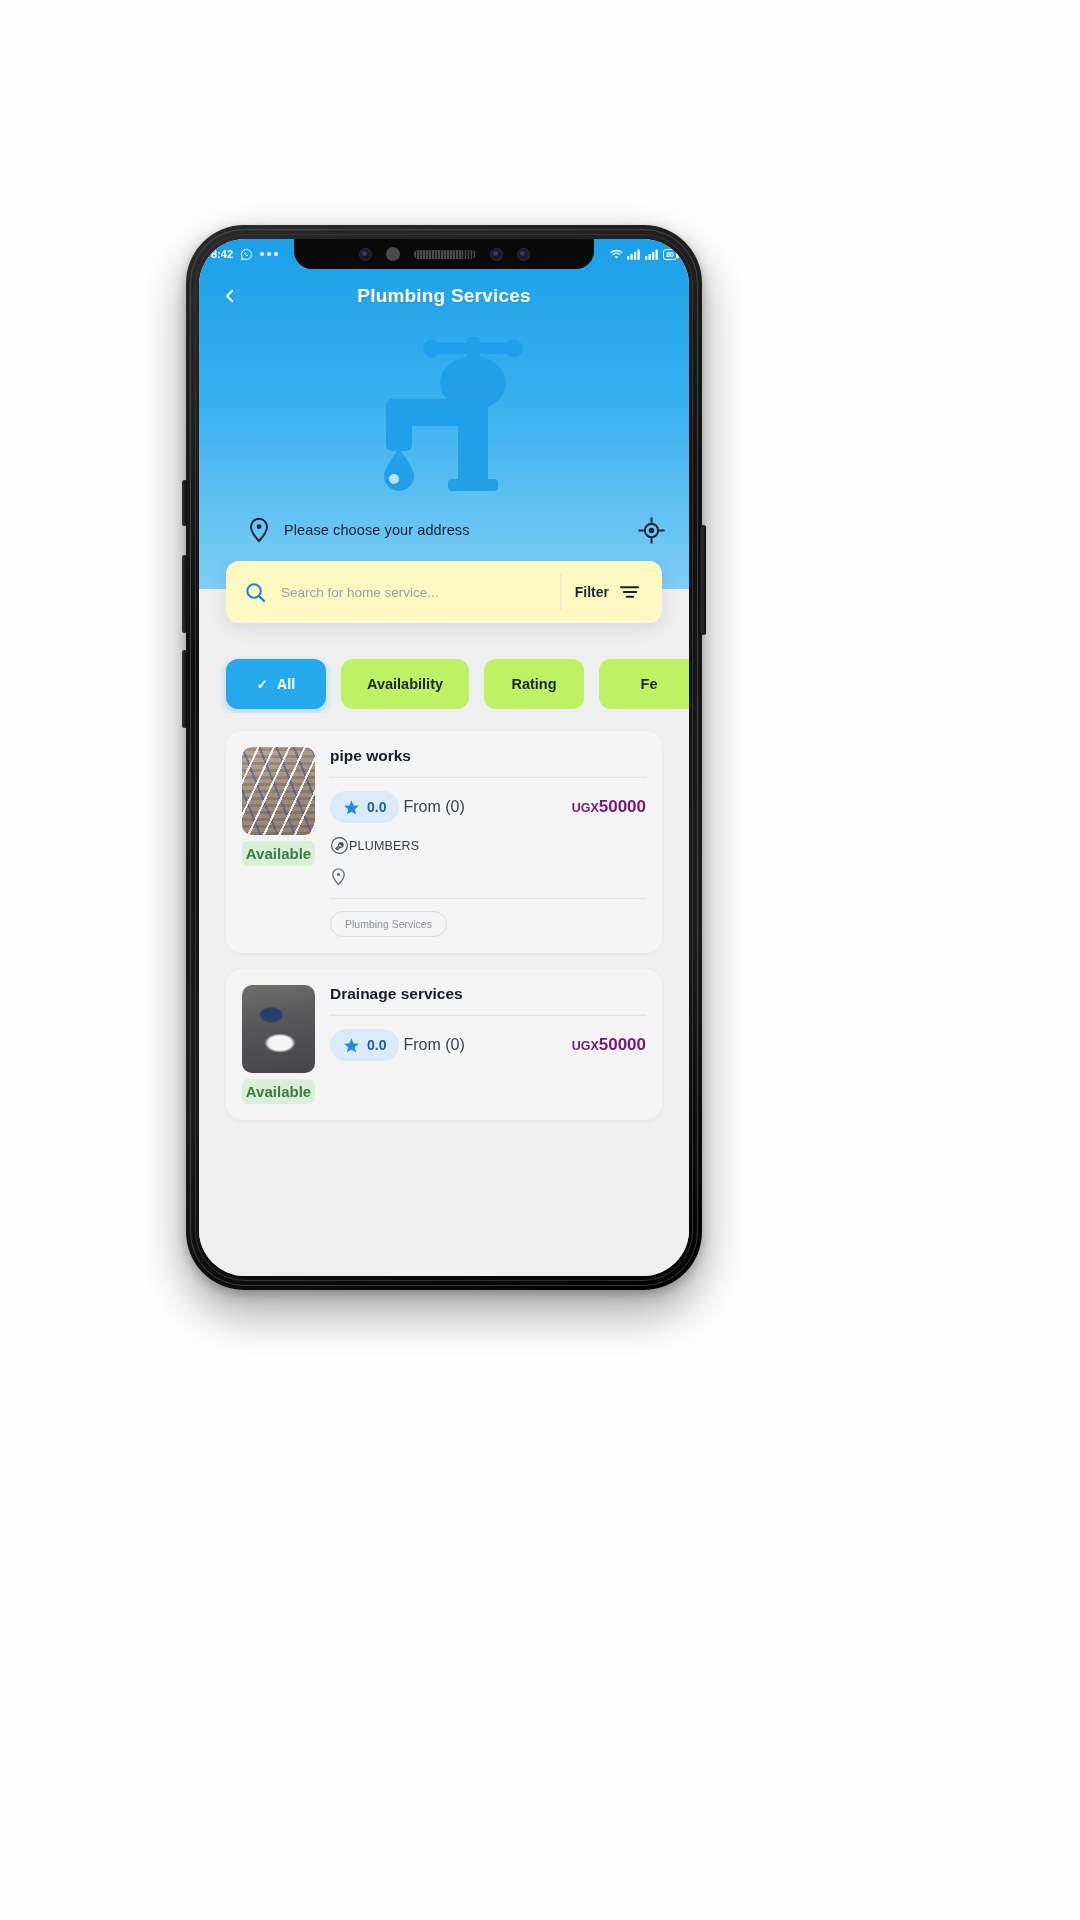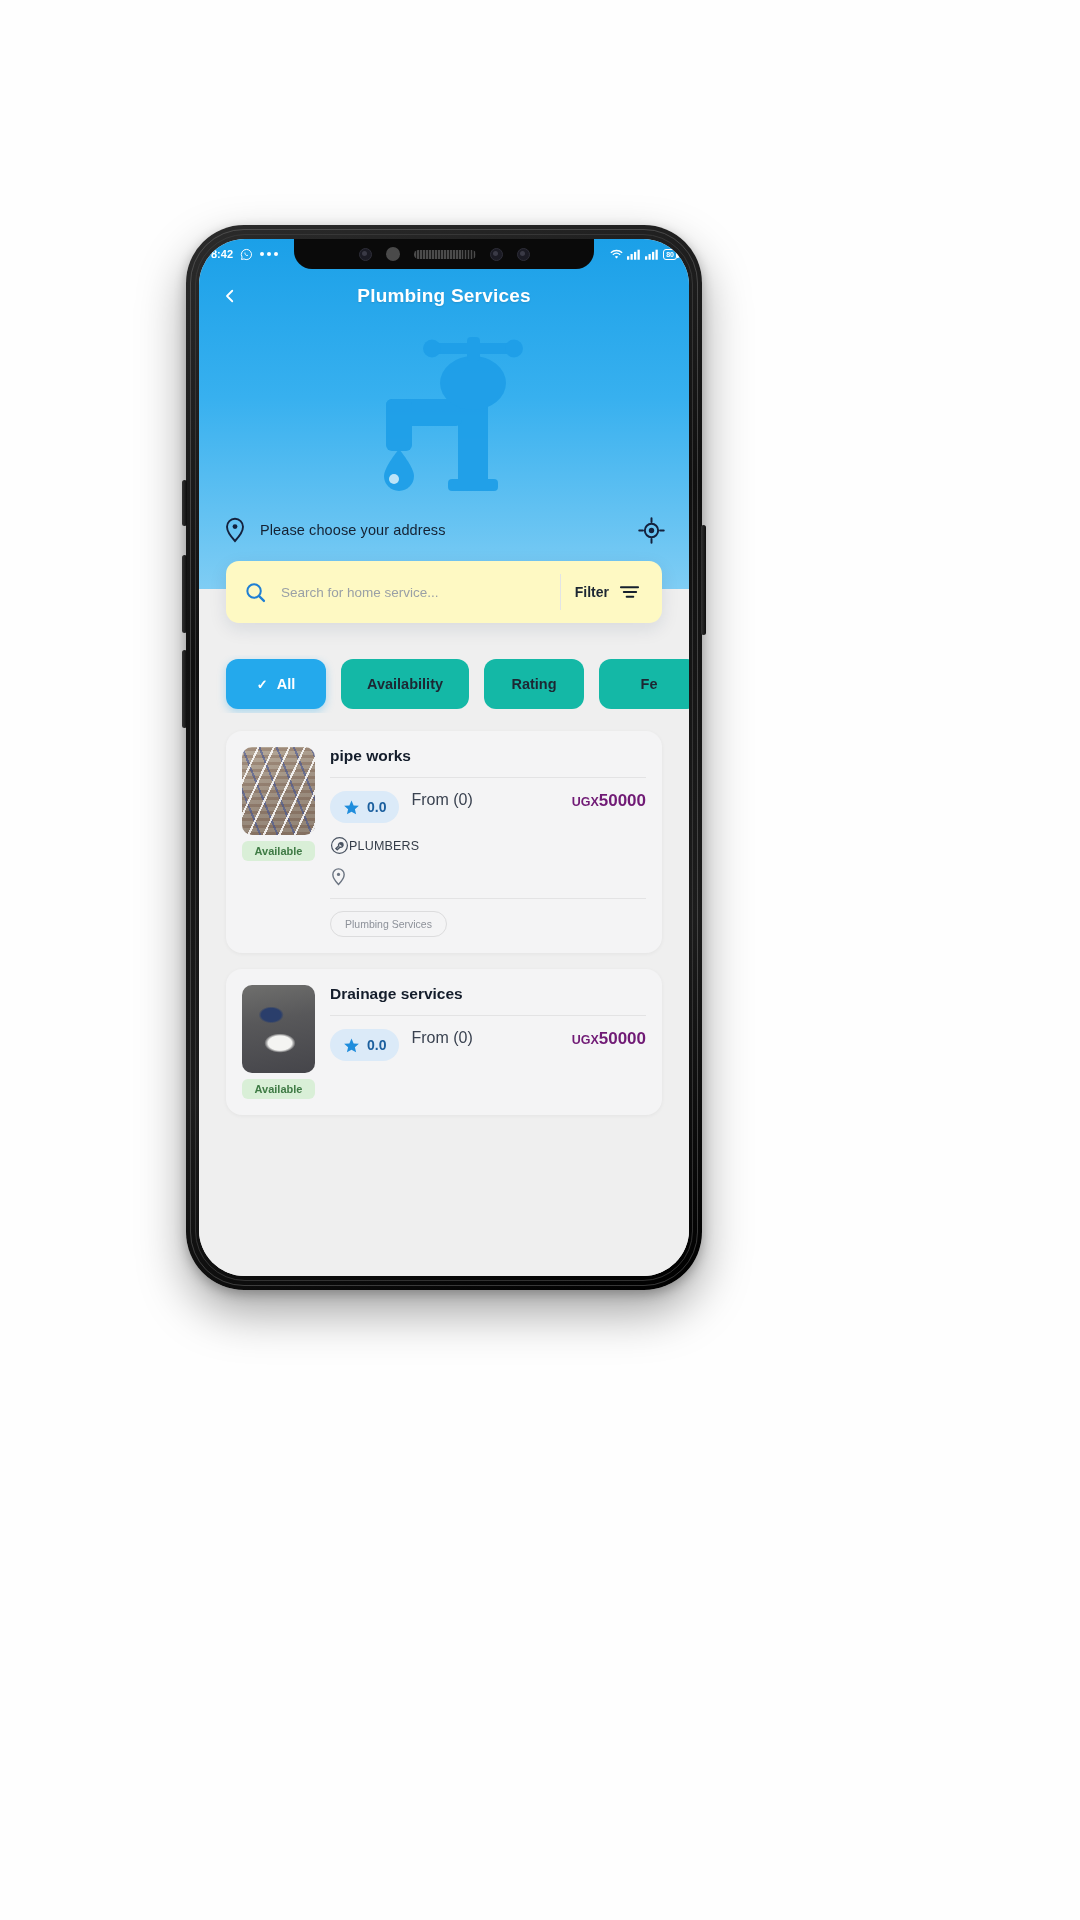--- a/index.html
+++ b/index.html
@@ -95,21 +95,21 @@
   .hero-title{
     color:#fff;font-size:19px;font-weight:700;letter-spacing:.2px;
     text-shadow:0 1px 2px rgba(0,0,0,.12);
   }
   .faucet-wrap{
     display:flex;align-items:center;justify-content:center;
     height: 185px;
   }
   .addr-row{
     display:flex;align-items:center;justify-content:space-between;
-    padding: 0 24px; height: 52px;
+    padding: 0 24px; height: 52px; margin-left: 24px;
   }
   .addr-left{display:flex;align-items:center;gap:13px;}
   .addr-text{color:#152233;font-size:14.5px;font-weight:500;letter-spacing:.1px;}
 
   
   .search-wrap{
     position:absolute; left:27px; right:27px; top:322px; z-index:20;
   }
   .search-bar{
     background:#fef9c3; border-radius:13px; height:62px;
@@ -131,21 +131,21 @@
   
   .body-area{
     position:relative; background:#efefef; height: 100%;
     padding-top: 66px;
   }
   .chips{
     display:flex; gap:15px; padding: 0 27px; overflow:hidden; height:58px; align-items:center;
   }
   .chip{
     height:50px; min-width:100px; padding:0 26px;
-    border-radius:12px; background:#14b8a6;
+    border-radius:12px; background:#bef264;
     display:flex;align-items:center;justify-content:center;gap:9px;
     font-size:14.5px;font-weight:700;color:#1d2733; cursor:pointer; white-space:nowrap; flex:0 0 auto;
   }
   .chip.active{ background:#24a9ec; color:#fff; box-shadow:0 3px 9px rgba(36,169,236,.35); }
   .chip .tick{ font-size:13px; }
 
   .cards{ padding: 18px 27px 0 27px; display:flex; flex-direction:column; gap:16px;}
   .card{
     background:#f4f4f5; border-radius:16px; padding:16px;
     display:flex; gap:15px; box-shadow:0 1px 4px rgba(0,0,0,.05);
@@ -163,27 +163,27 @@
       linear-gradient(160deg,#cfc6b8,#9d9288 60%,#8d8378);
   }
   .thumb.drain{
     background:
       radial-gradient(ellipse 26px 16px at 52% 66%, #f4f4f2 0 45%, rgba(244,244,242,0) 60%),
       radial-gradient(ellipse 18px 12px at 40% 34%, #2a3e6b 0 55%, rgba(42,62,107,0) 70%),
       linear-gradient(170deg,#6f6f6d 0%,#58585a 40%,#45454a 100%);
   }
   .avail-badge{
     margin-top:6px; background:#d9efd7; color:#3e7a44;
-    font-size:11px; font-weight:600; text-align:center;
+    font-size:15px; font-weight:600; text-align:center;
     border-radius:6px; padding:4px 0;
   }
   .info-col{ flex:1; min-width:0; }
   .card-title{ font-size:15.5px; font-weight:700; color:#141d2b; padding-bottom:12px; }
   .divider{ height:1px; background:#e3e3e4; }
-  .rating-row{ display:flex; align-items:flex-start; gap:12px; padding: 13px 0 5px 0; }
+  .rating-row{ display:flex; align-items:center; gap:4px; padding: 13px 0 5px 0; }
   .rate-pill{
     background:#dbeaf8; border-radius:16px; height:32px; padding:0 13px;
     display:flex;align-items:center;gap:7px;
   }
   .rate-val{ font-size:14px;font-weight:700;color:#1b5f9e; }
   .from-txt{ font-size:16px;color:#3a4250; font-weight:400; }
   .price{ font-size:17px;font-weight:700;color:#701a75; margin-left:auto; white-space:nowrap; }
   .price .cur{ font-size:12.5px; font-weight:700; }
   .cat-row{ display:flex;align-items:center;padding: 8px 0 2px 0; }
   .cat-txt{ font-size:12.5px; color:#343c48; letter-spacing:.2px; }

